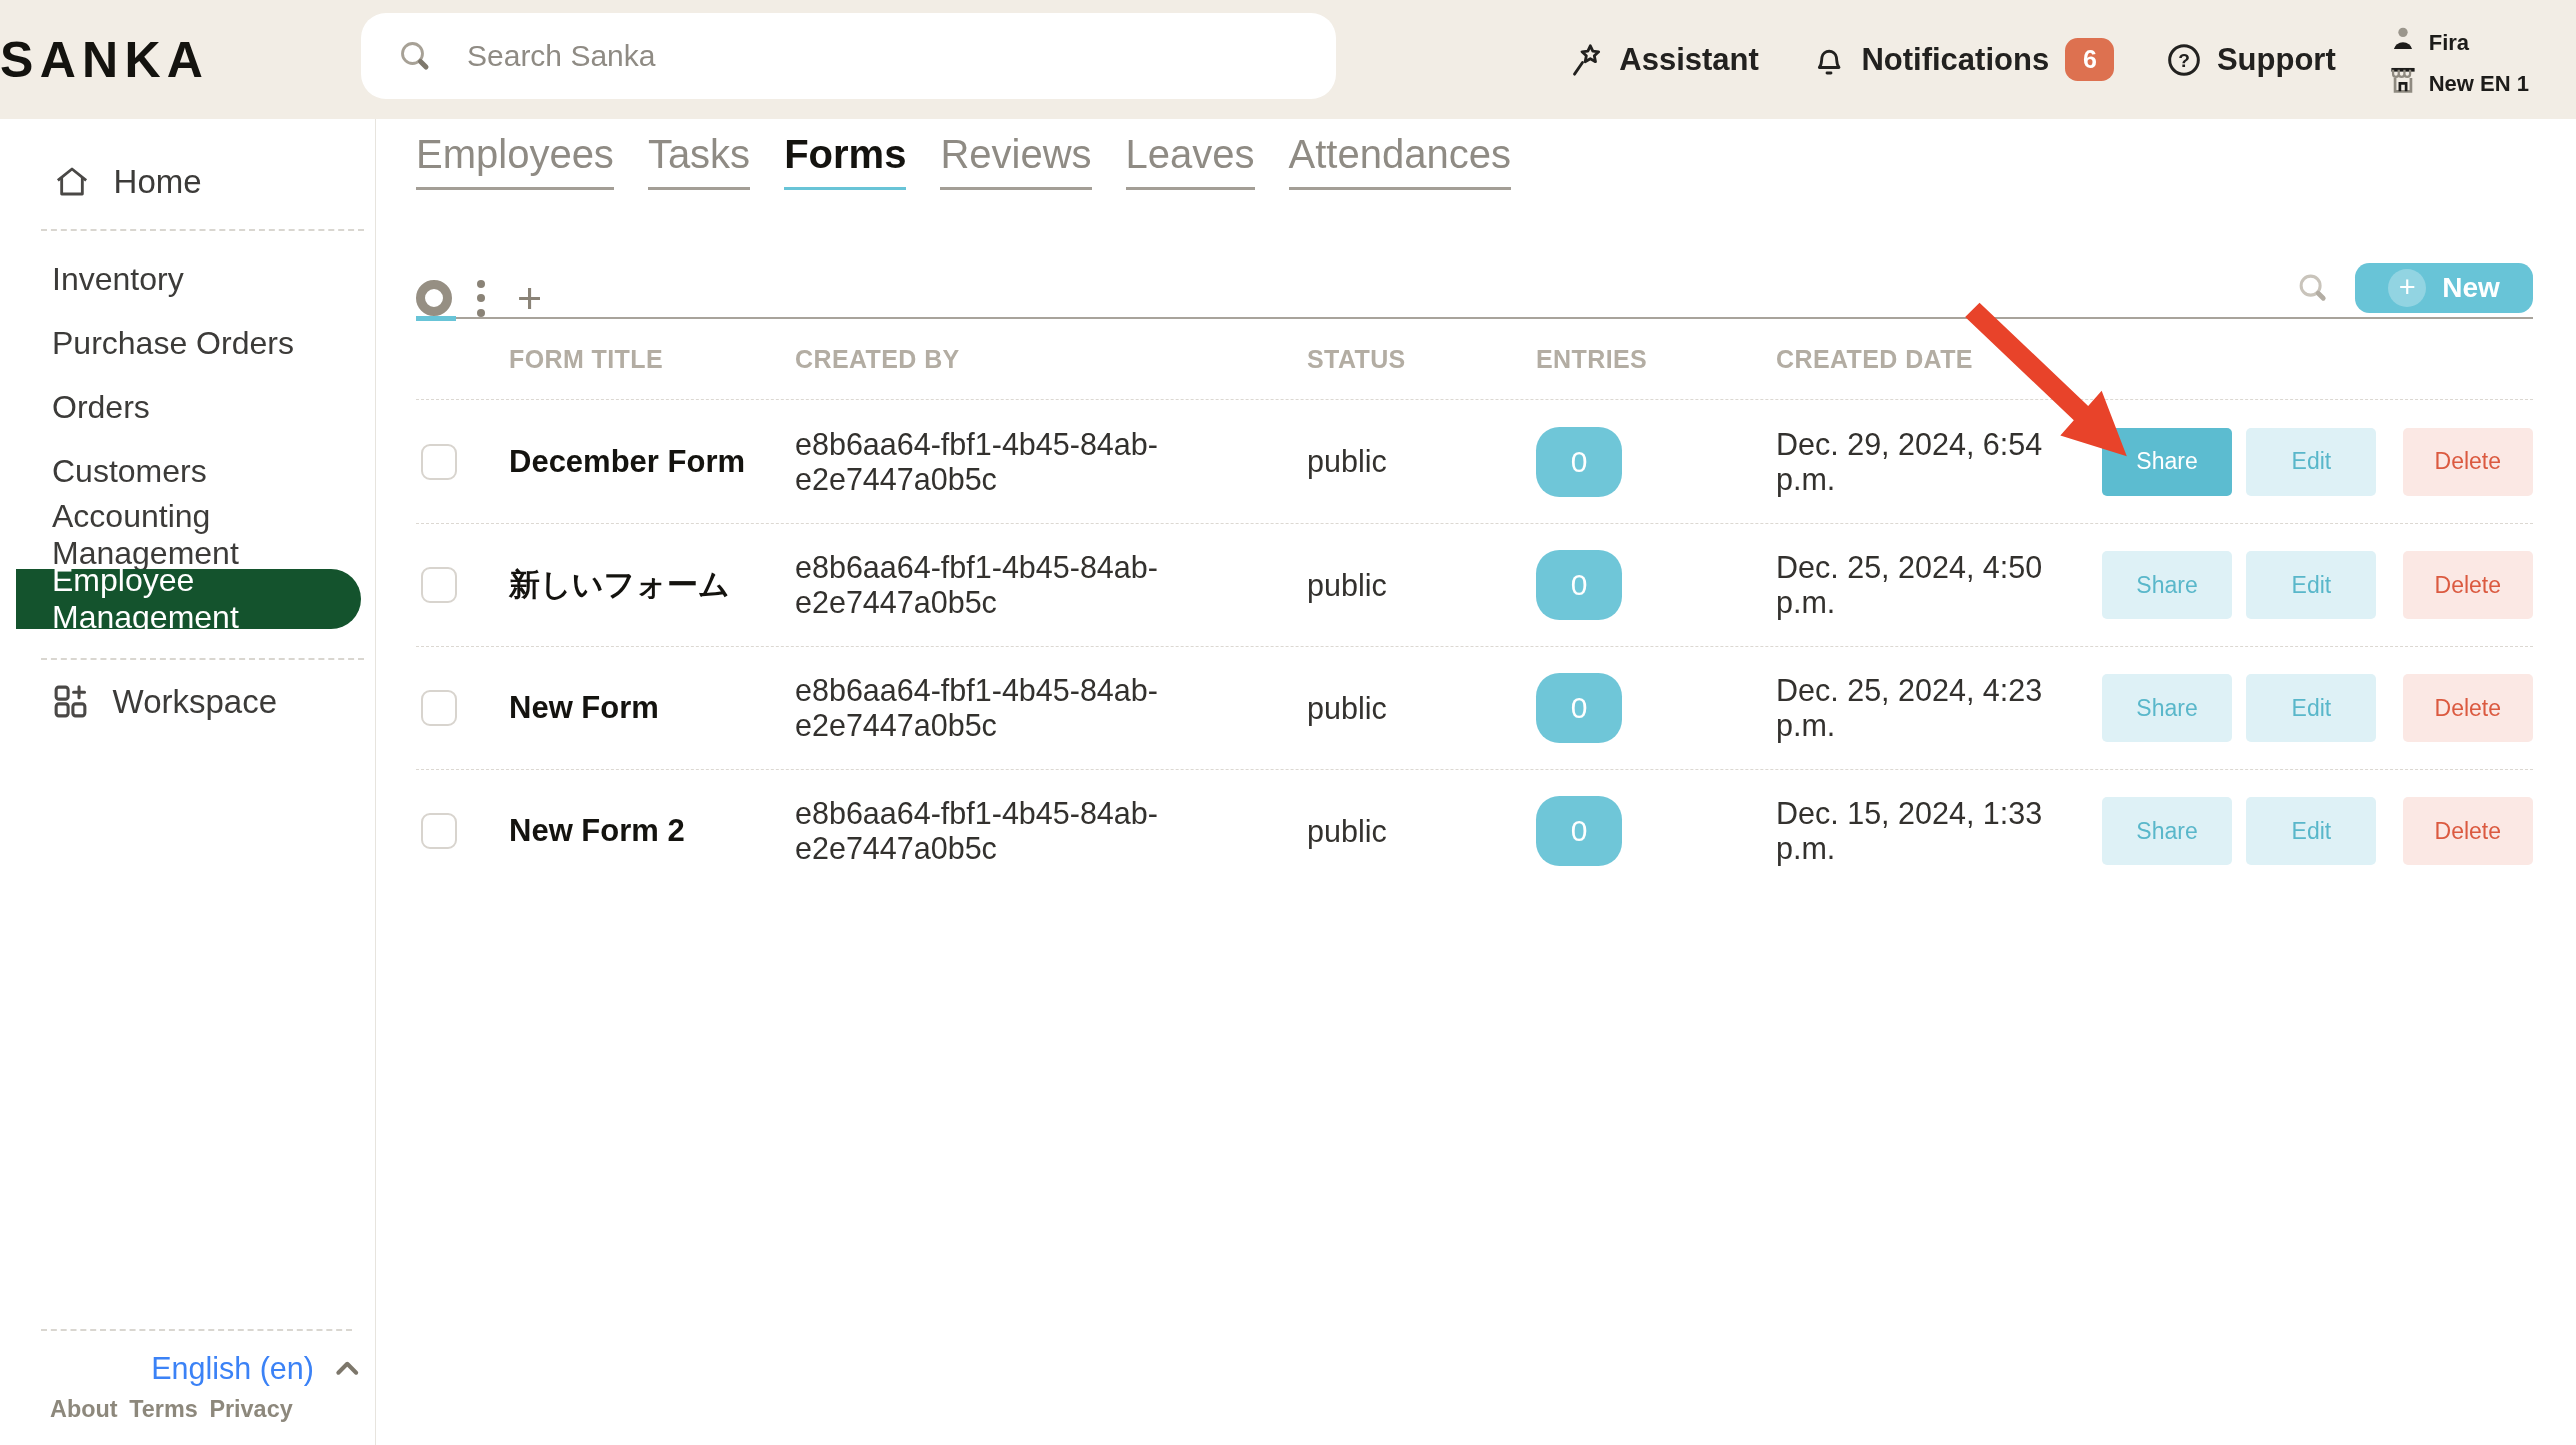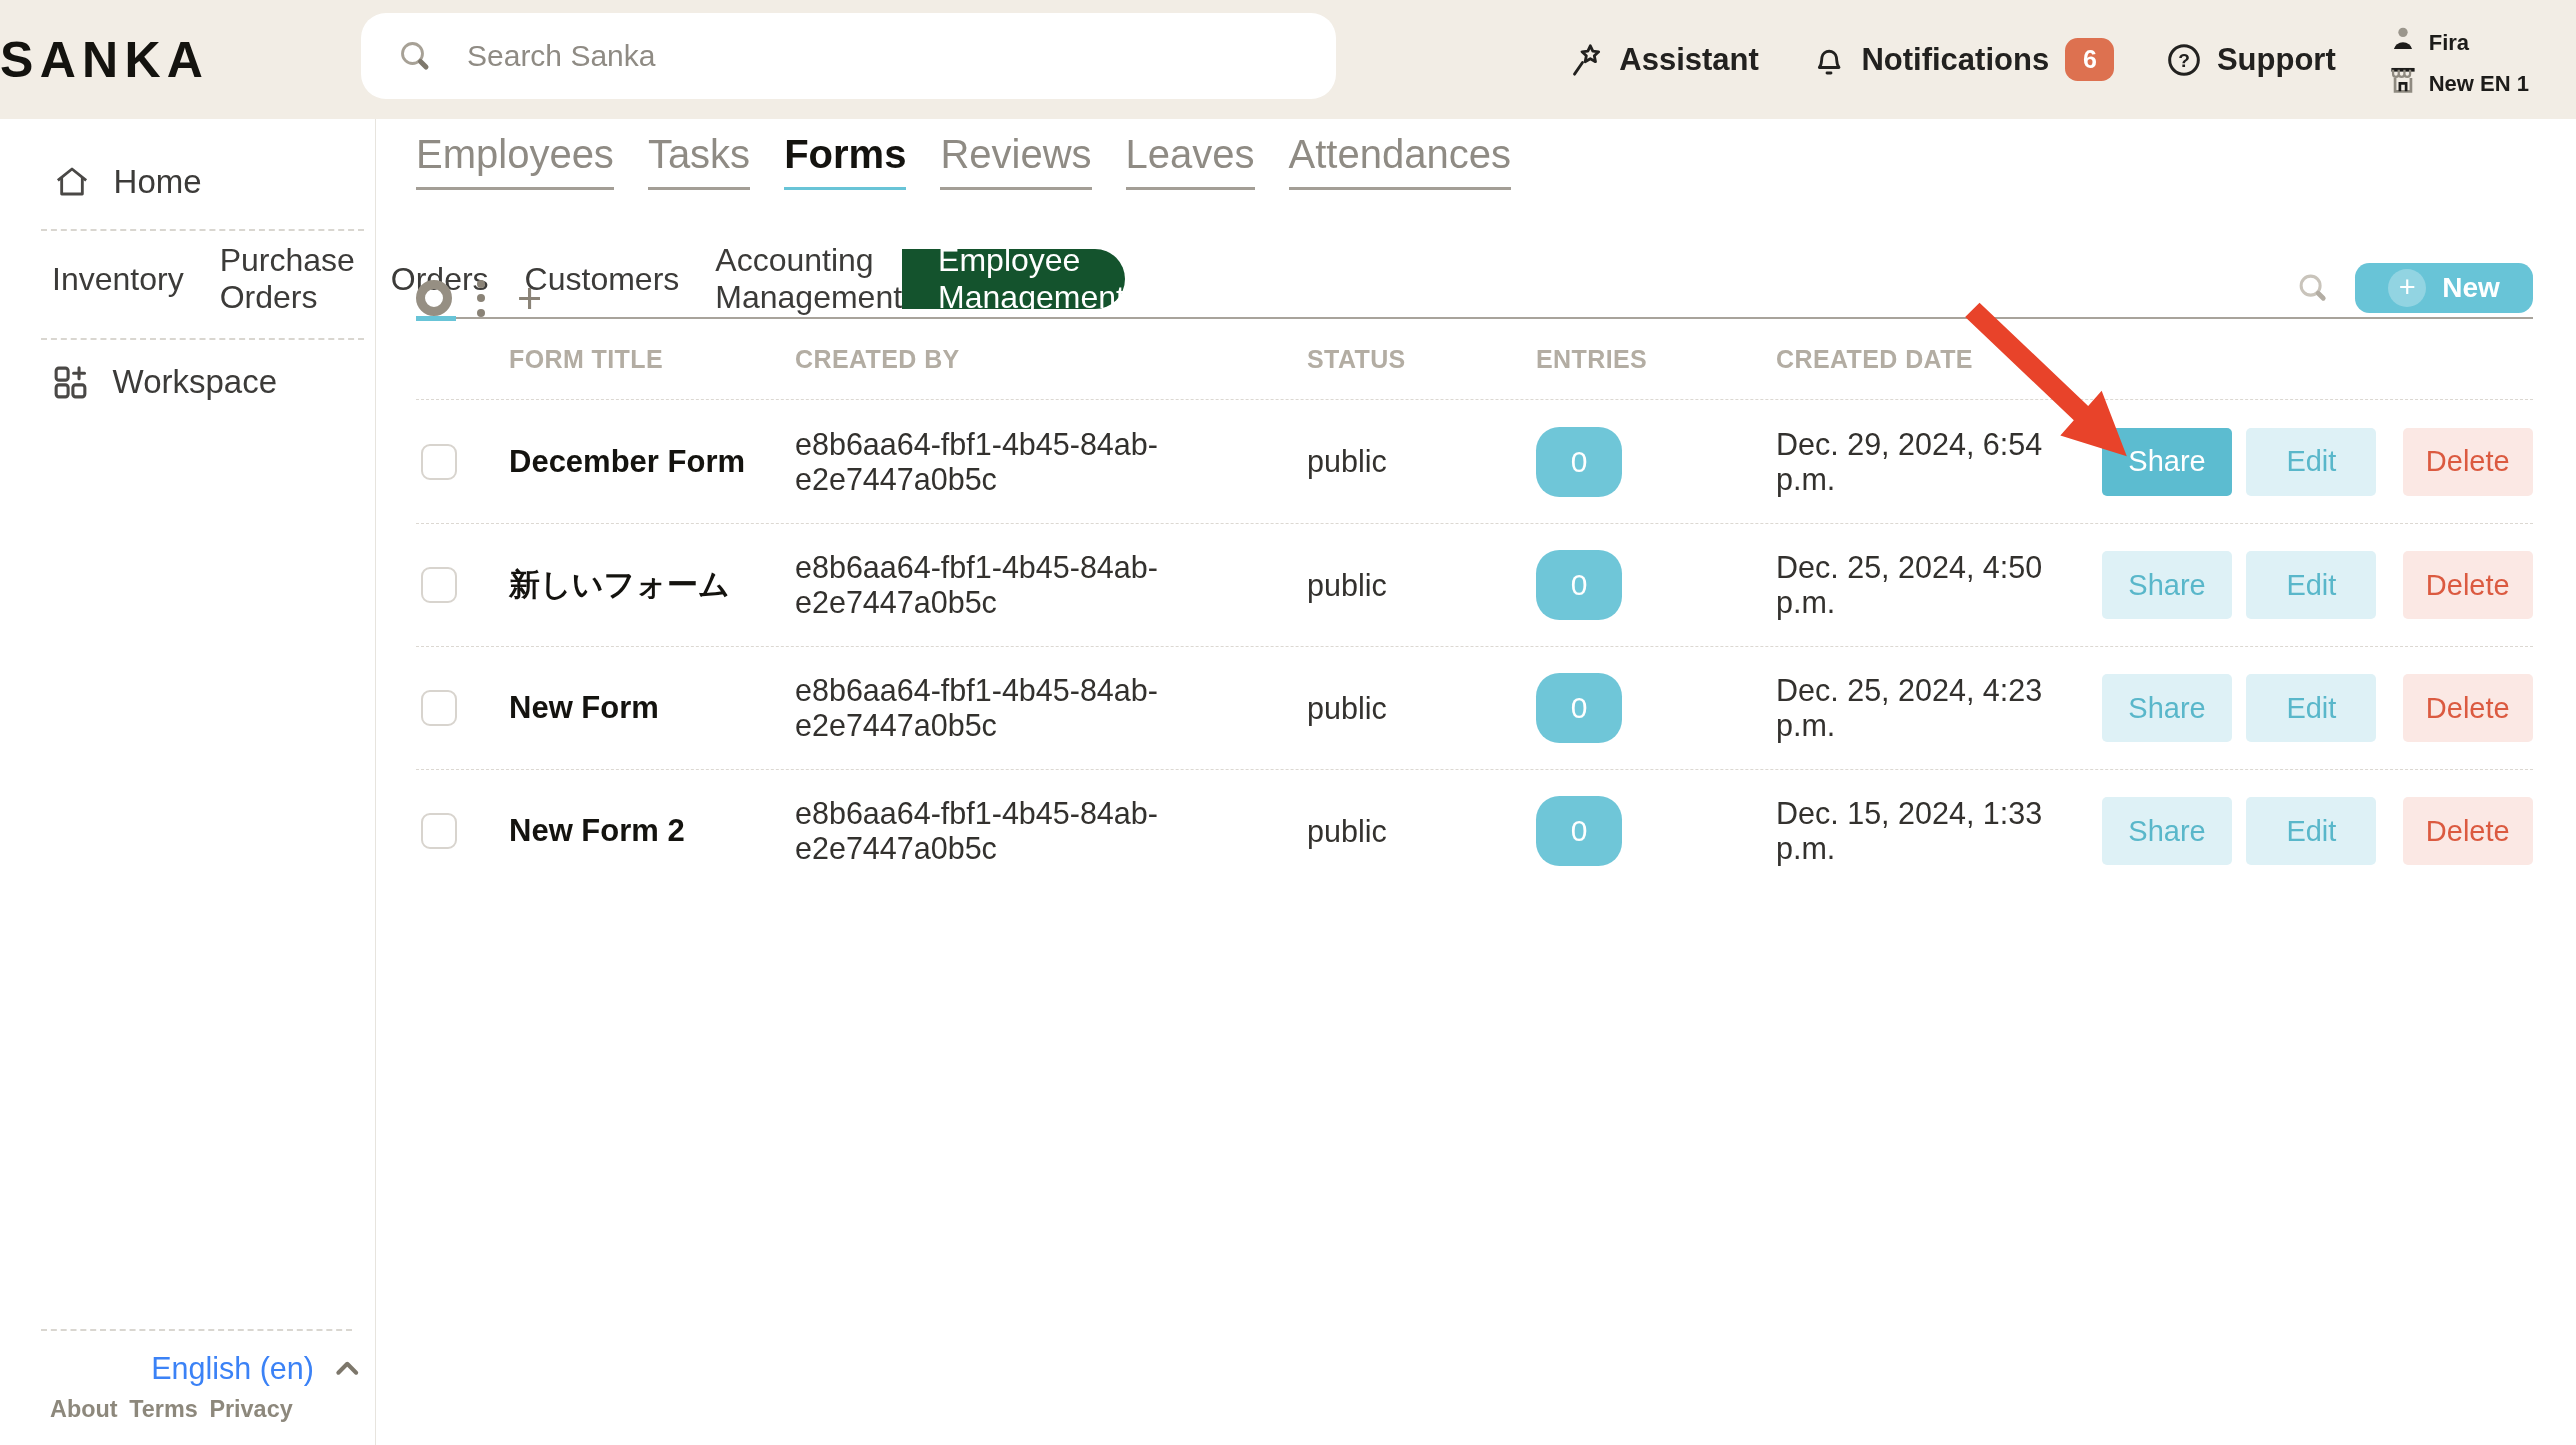--- a/index.html
+++ b/index.html
@@ -19,21 +19,21 @@
   .notif-badge { min-width:49px; height:43px; padding:0 9px; background:#dd7150; border-radius:12.6px; color:#fff; font-size:25px; font-weight:700; display:flex; align-items:center; justify-content:center; margin-left:3.6px; }
   .user-block { display:flex; flex-direction:column; gap:7.2px; }
   .user-row { display:flex; align-items:flex-end; gap:9px; font-size:22px; font-weight:700; color:#1d1c1a; cursor:pointer; }
   .user-row svg { width:34px; height:34px; }
 
   
   .sidebar { position:absolute; top:119px; left:16px; bottom:0; width:360px; background:#ffffff; border-right:1.8px solid #e7e4de; }
   .side-home { display:flex; align-items:center; gap:21.6px; margin:43px 0 0 36px; font-size:33px; color:#3c3b39; cursor:pointer; }
   .side-home svg { width:40px; height:40px; }
   .side-divider { border-top:2.7px dashed #d9d6d0; margin:27px 10.8px 0 25px; }
-  .nav { margin-top:16px; display:flex; flex-direction:row; }
+  .nav { margin-top:16px; display:flex; flex-direction:column; }
   .nav-item { height:64px; display:flex; align-items:center; padding-left:36px; font-size:32px; color:#3c3b39; cursor:pointer; }
   .nav-item.active { background:#14532d; color:#ffffff; width:345px; height:60px; border-radius:0 30.5px 30.5px 0; margin:1.8px 0; }
   .side-workspace { display:flex; align-items:center; gap:21.6px; margin:21.6px 0 0 34px; font-size:33px; color:#3c3b39; cursor:pointer; }
   .side-workspace svg { width:41px; height:41px; }
   .side-bottom { position:absolute; left:0; right:12.6px; bottom:0; padding-bottom:21.6px; }
   .lang-row { display:flex; align-items:center; gap:18px; margin:20px 0 10.8px 34px; font-size:30.5px; color:#3b82f6; cursor:pointer;justify-content:flex-end; }
   .lang-row svg { width:30.5px; height:30.5px; color:#7d776b; }
   .foot-links { margin-left:34px; display:flex; gap:11.7px; font-size:23.4px; font-weight:700; color:#8d887c; }
   .foot-links span { cursor:pointer; }
 
@@ -57,21 +57,21 @@
   .grid { display:grid; grid-template-columns:93px 286px 512px 229px 240px 326px auto; align-items:center; }
   .thead { height:81px; border-bottom:1.8px dashed #dcd8d2; }
   .thead div { font-size:25px; font-weight:700; letter-spacing:0.4px; color:#b3ada3; }
   .row { height:123px; }
   .row + .row { border-top:1.8px dashed #dcd8d2; }
   .checkbox { width:36px; height:36px; margin-left:4.5px; border:2.7px solid #d8d4ce; border-radius:9px; background:#fff; cursor:pointer; }
   .cell-title { font-size:31px; font-weight:700; color:#14130f; }
   .cell-created, .cell-status, .cell-date { font-size:30.5px; color:#33312e; }
   .entries-badge { width:86px; height:70px; border-radius:23.4px; background:#6fc6d8; color:#ffffff; font-size:30px; display:flex; align-items:center; justify-content:center; }
   .actions { display:flex; gap:14.4px; }
-  .btn { width:130px; height:68px; border:none; border-radius:5px; font-family:inherit; font-size:29px; display:flex; align-items:center; justify-content:center; cursor:pointer; }
+  .btn { width:130px; height:68px; border:none; border-radius:5px; font-family:inherit; font-size:23px; display:flex; align-items:center; justify-content:center; cursor:pointer; }
   .btn-share.soft { background:#def1f6; color:#59b7ca; }
   .btn-share.solid { background:#5cbcd0; color:#ffffff; }
   .btn-edit { background:#def1f6; color:#59b7ca; }
   .btn-delete { background:#fbe8e4; color:#db5a40;margin-left:12px; }
 
   .arrow-overlay { position:absolute; inset:0; width:2576px; height:1445px; pointer-events:none; }
 </style>
 </head>
 <body>
 

